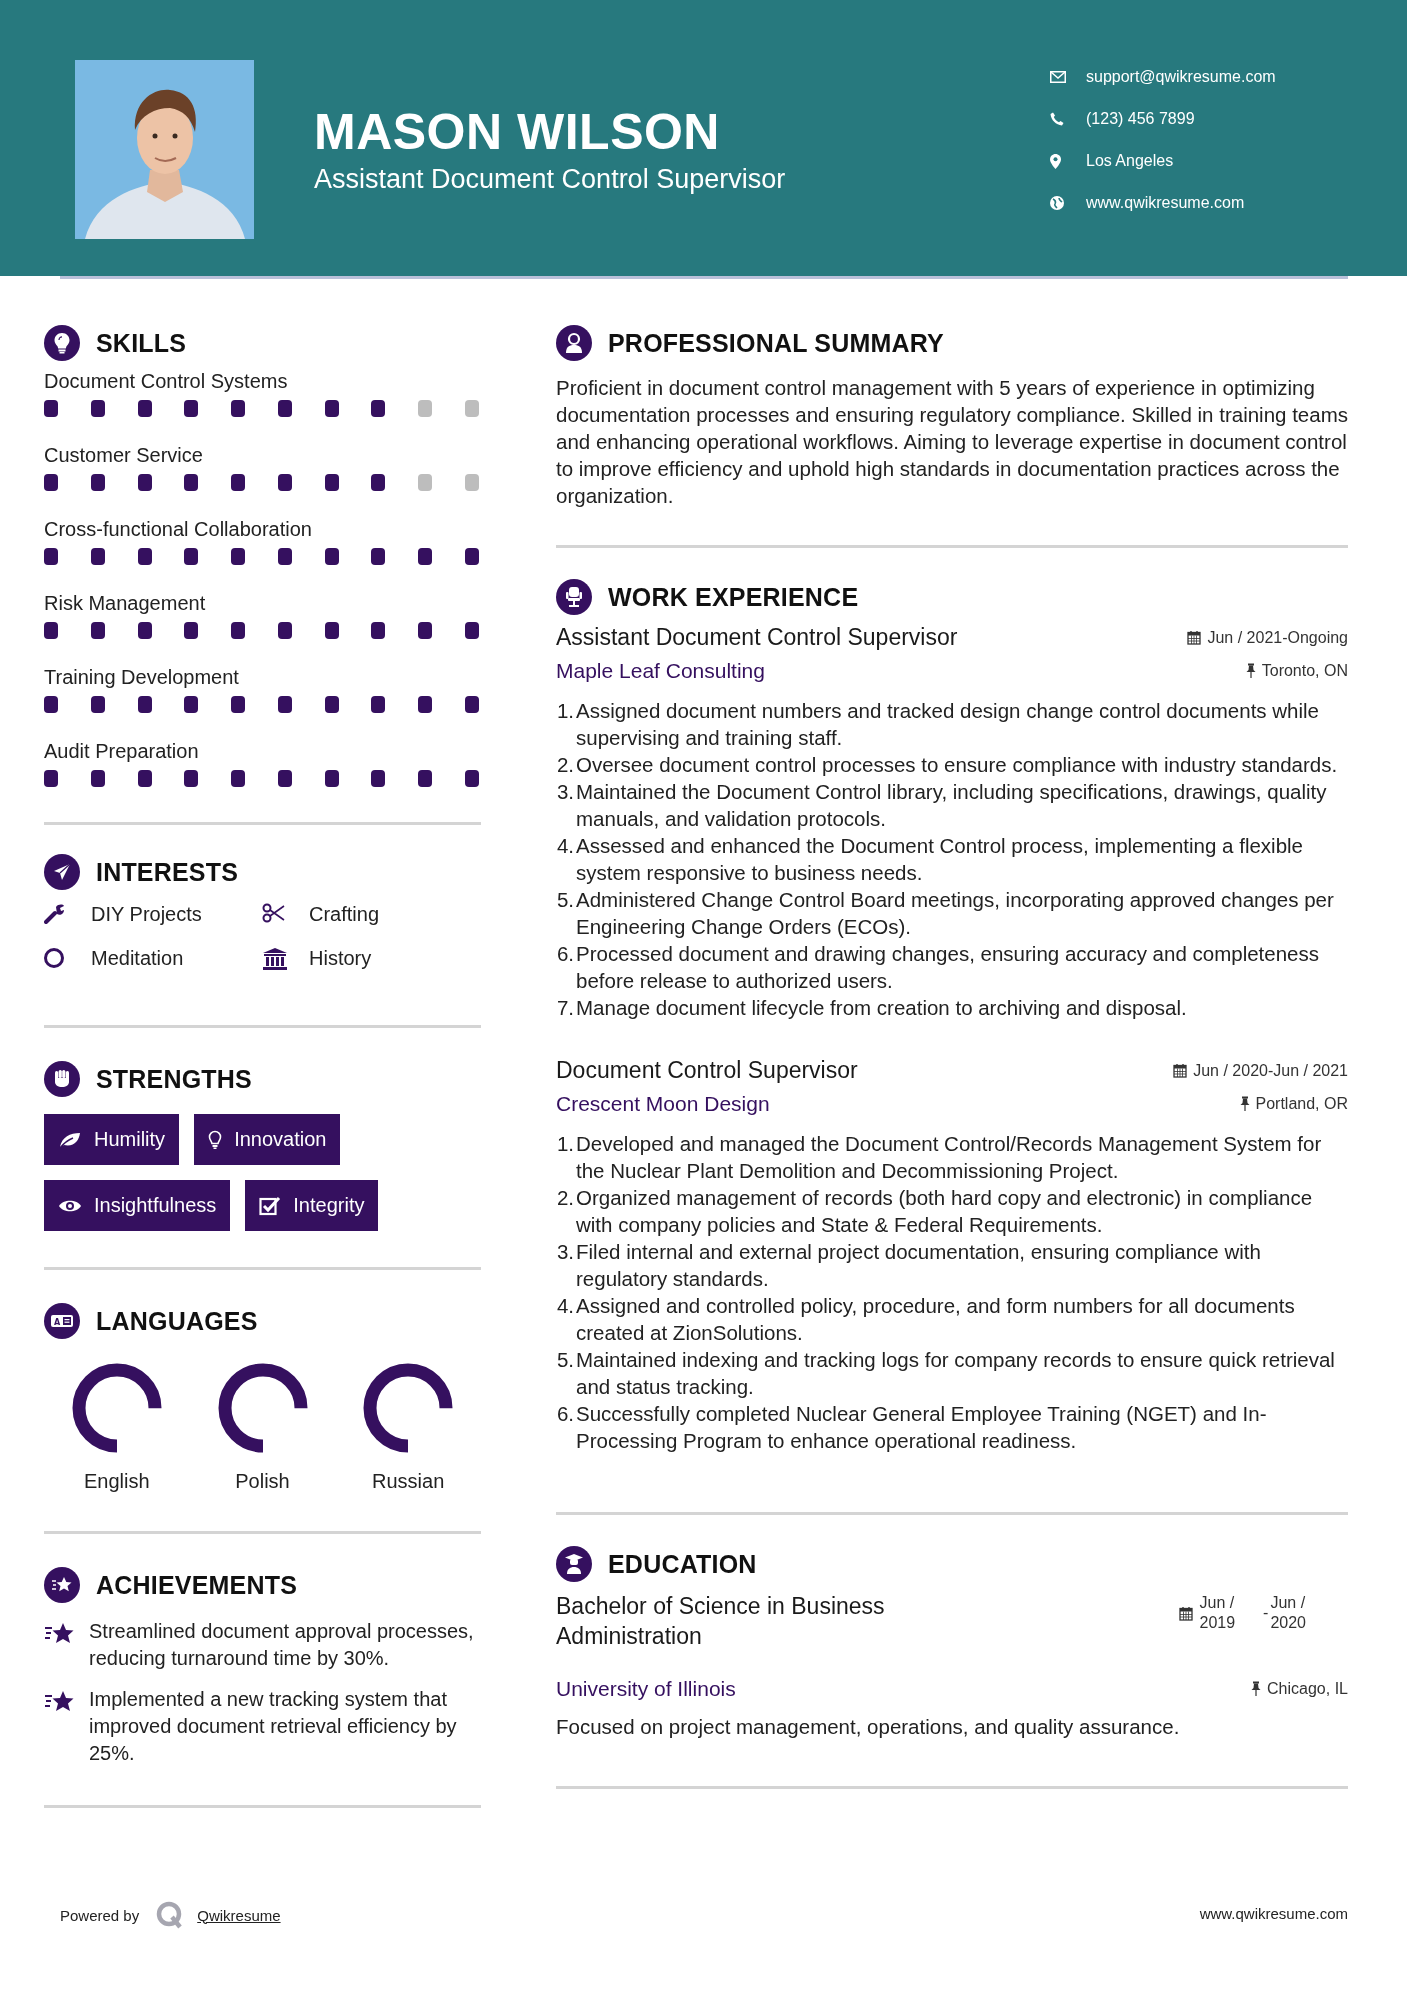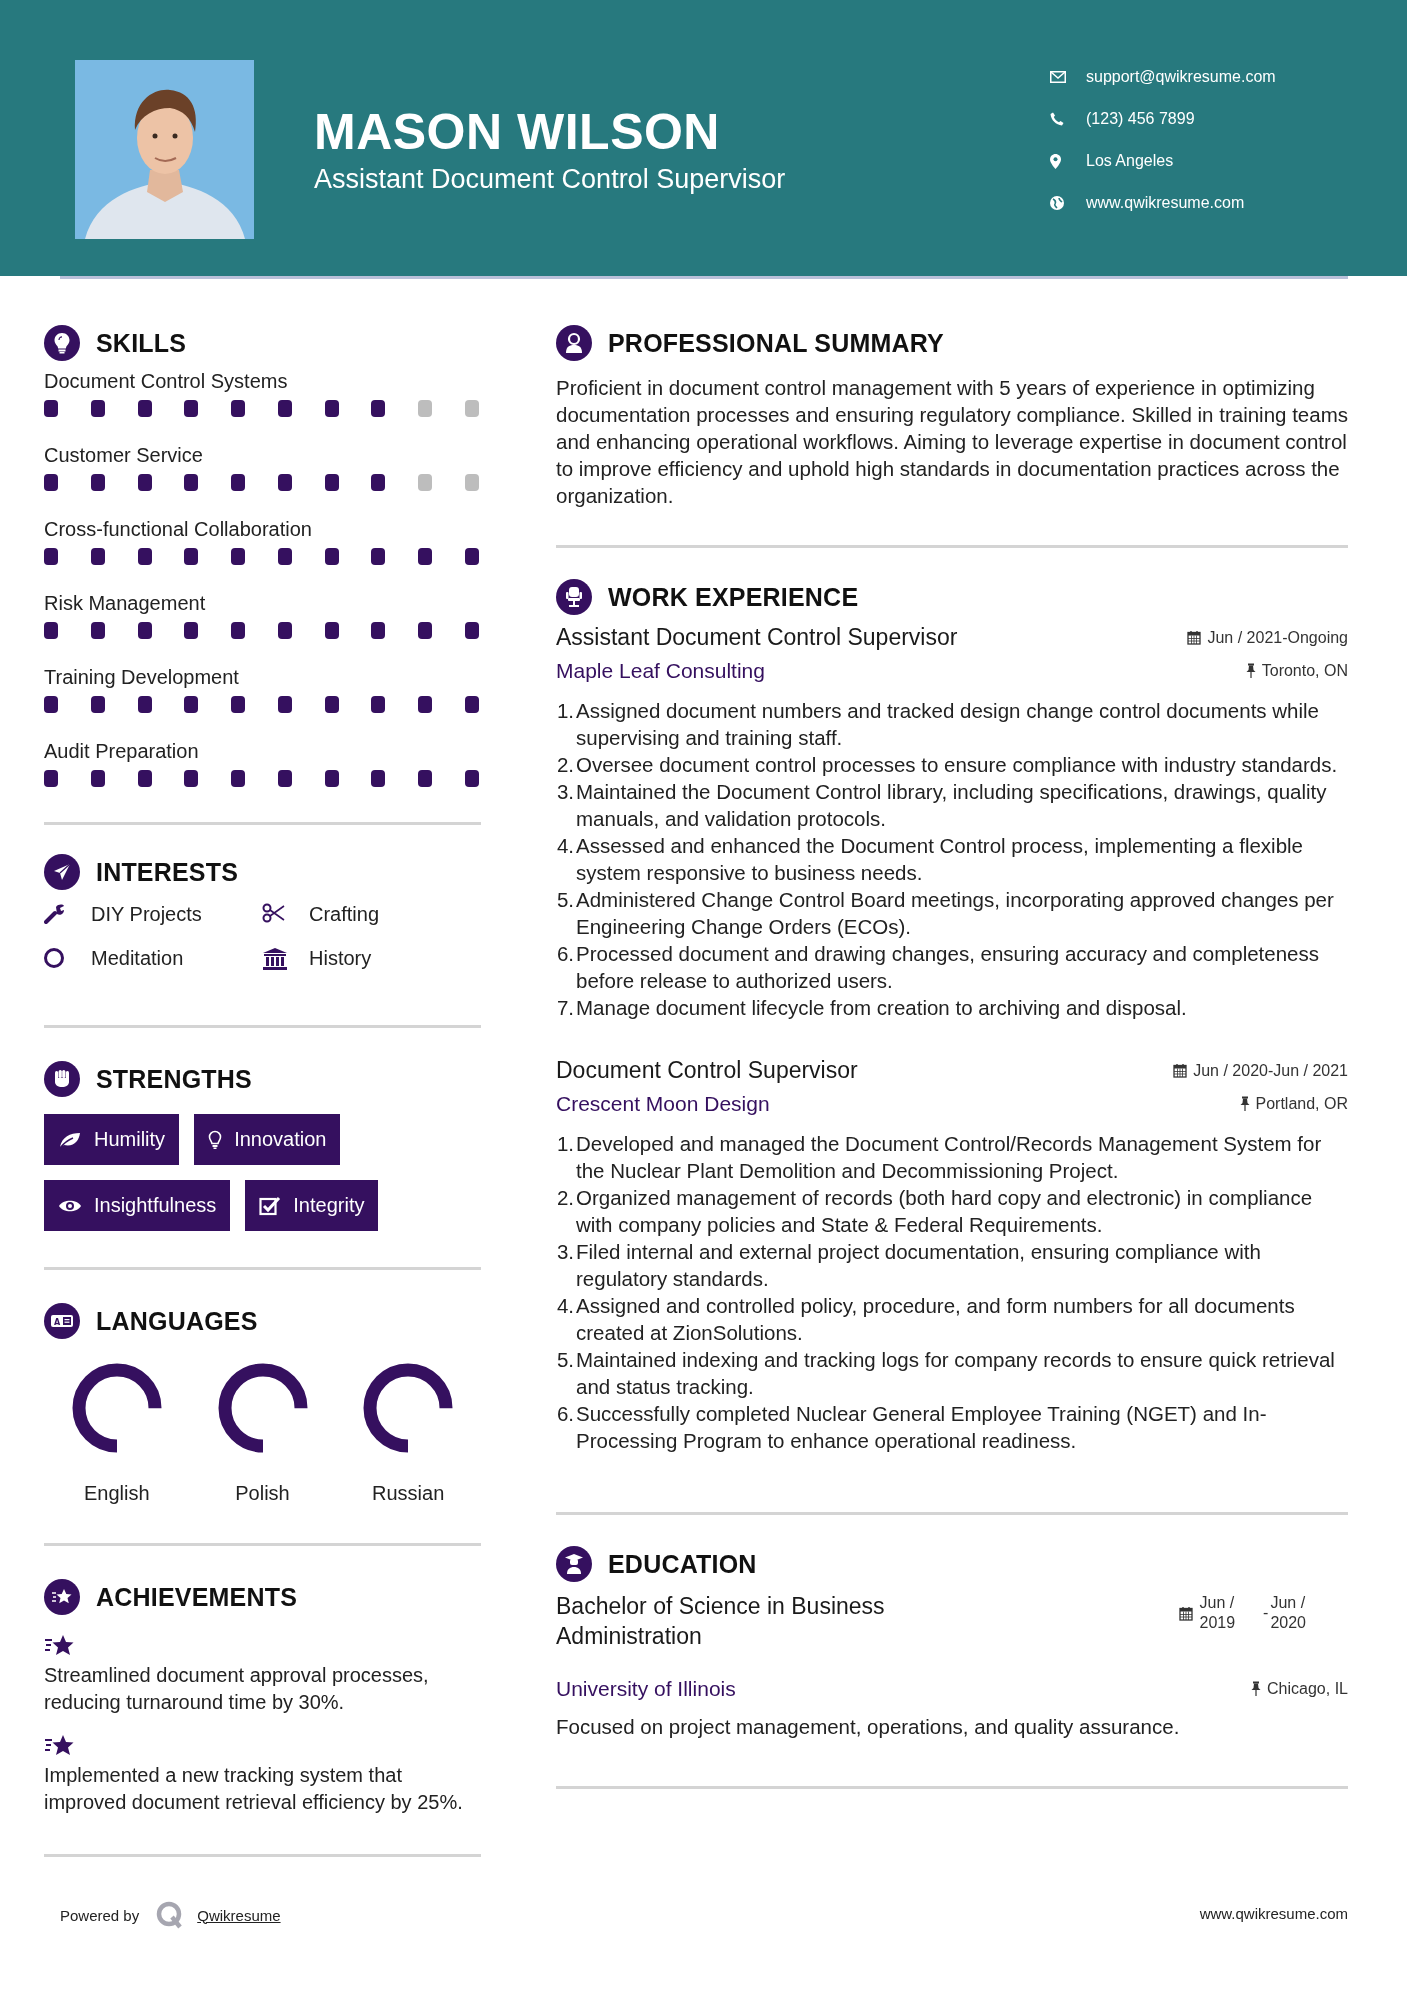--- a/index.html
+++ b/index.html
@@ -31,23 +31,23 @@
   .interests { display: grid; grid-template-columns: 218px 218px; row-gap: 12px; margin-top: 8px; }
   .interest { display: flex; align-items: flex-start; font-size: 20px; color: #222; height: 32px; gap: 13px; }
   .interest .ic { width: 34px; display: flex; align-items: center; }
 
   .badges { display: flex; flex-wrap: wrap; gap: 15px 15px; margin-top: 12px; }
   .badge { background: #35105f; color: #fff; height: 51px; padding: 17px 14px; display: flex; align-items: center; font-size: 20px; }
   .badge .ic { margin-right: 12px; display: flex; }
 
   .langs { display: flex; margin-top: 18px; }
   .lang { width: 146px; display: flex; flex-direction: column; align-items: center; }
-  .lang-label { font-size: 20px; color: #222; margin-top: 28px; }
-
-  .ach { display: flex; margin-top: 10px; flex-direction: column; }
+  .lang-label { font-size: 20px; color: #222; margin-top: 16px; }
+
+  .ach { display: flex; margin-top: 10px; }
   .ach .ic { width: 45px; flex-shrink: 0; padding-top: 4px; }
   .ach-text { font-size: 20px; color: #222; line-height: 27px; }
 
   
   .right { position: absolute; left: 556px; top: 320px; width: 792px; }
   .para { font-size: 20.5px; line-height: 27px; color: #222; }
   .job-row { display: flex; justify-content: space-between; align-items: baseline; }
   .job-title { font-size: 23px; color: #1a1a1a; }
   .job-company { font-size: 21px; color: #35105f; }
   .meta { font-size: 16px; color: #333; display: flex; align-items: center; }

